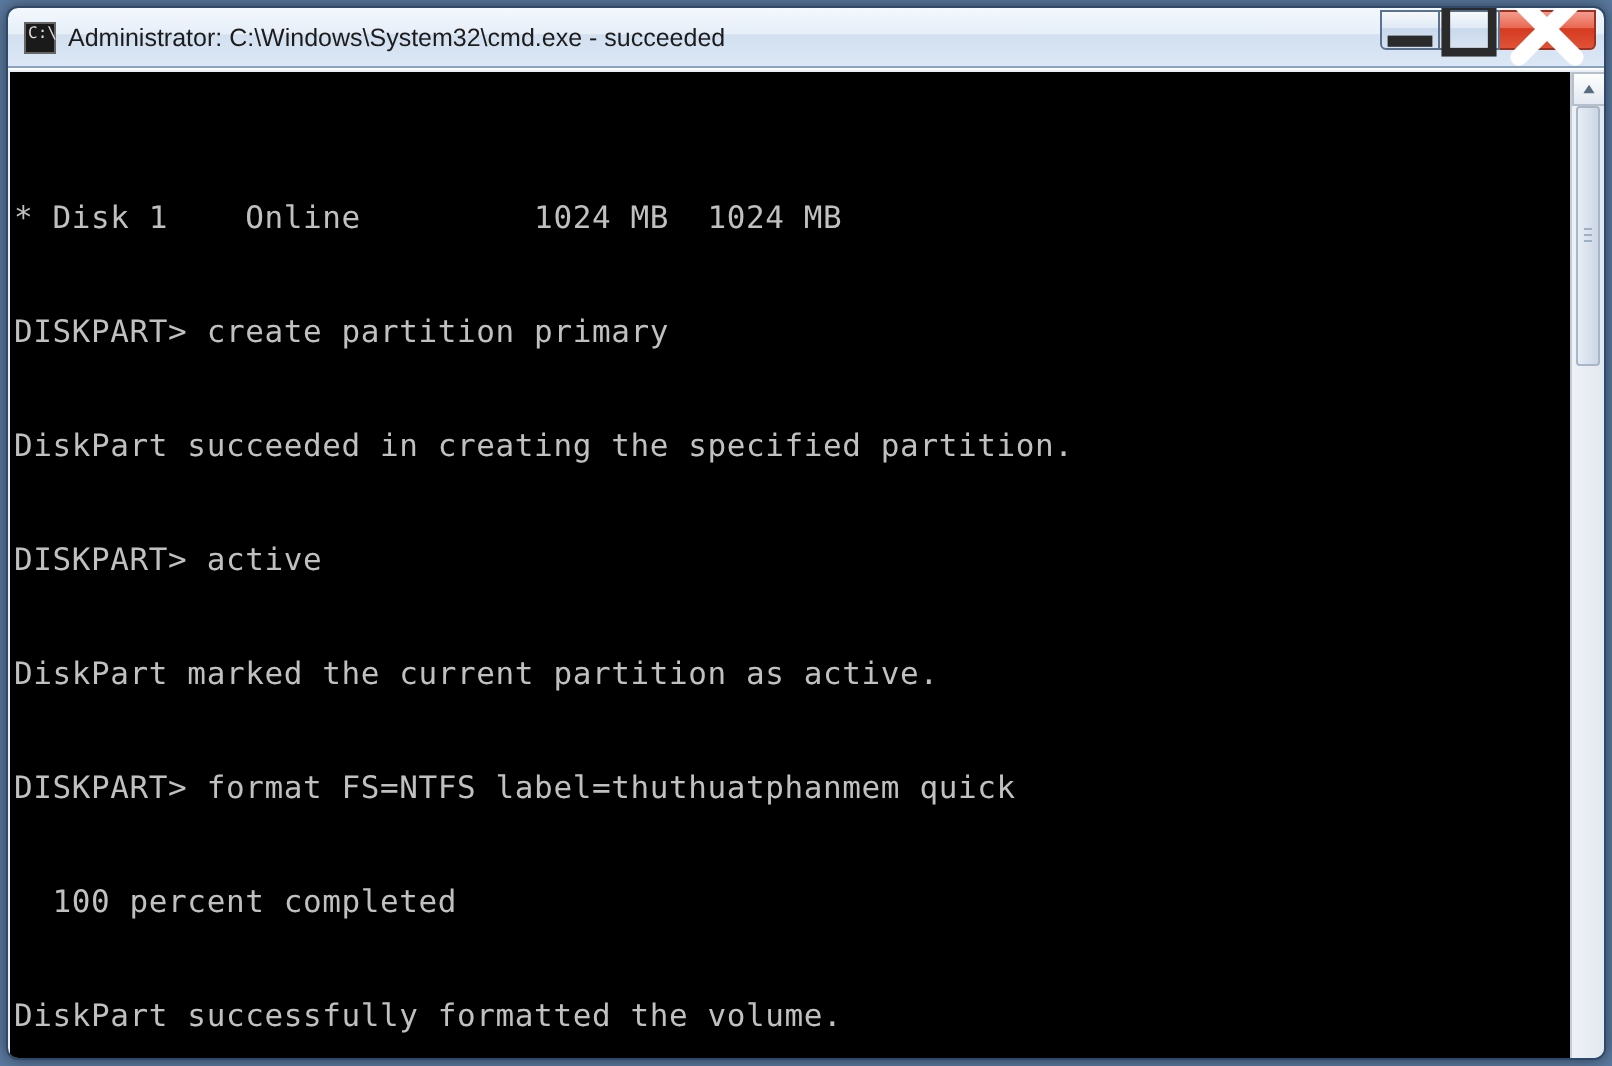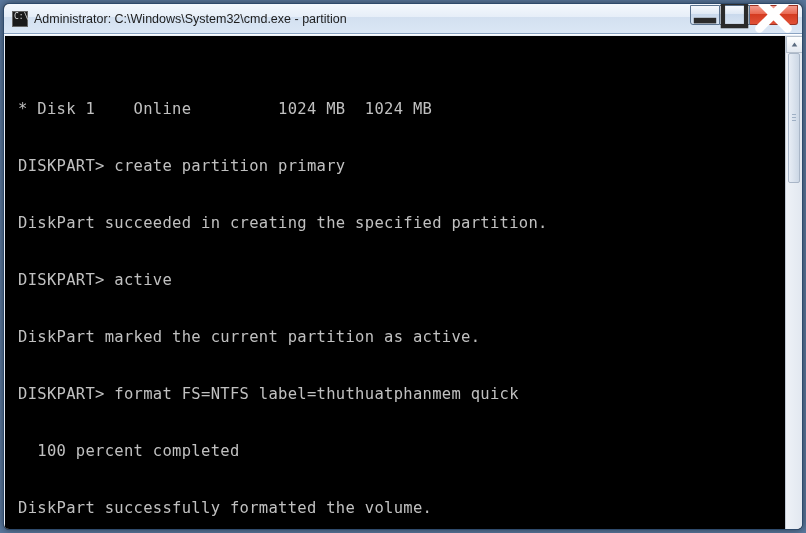--- a/index.html
+++ b/index.html
@@ -55,21 +55,21 @@
     flex: 1 1 auto; margin: 1px 0 0 1px; position: relative;
     display: flex; flex-direction: column;
   }
   .console {
     flex: 1 1 auto; background: #000; color: #c0c0c0;
     font-family: "Consolas", "Lucida Console", monospace;
     font-size: 15.5px; line-height: 28.5px; letter-spacing: 0.3px;
     padding: 2px 4px 2px 2px; white-space: pre; overflow: hidden;
     position: relative;
   }
-  .console .line { height: 28.5px; margin-left: 11px; }
+  .console .line { height: 28.5px; }
   
   .vscroll {
     width: 17px; flex: 0 0 17px;
     background: linear-gradient(to right, #eef2f7, #e2e8f0);
     border-left: 1px solid #c3cbd6;
     display: flex; flex-direction: column;
   }
   .sb-track { flex: 1 1 auto; position: relative; }
   .sb-btn {
     width: 17px; height: 17px;
@@ -87,21 +87,21 @@
     background: repeating-linear-gradient(to bottom, #9fb0c5 0 1px, transparent 1px 3px);
   }
 </style>
 </head>
 <body>
 
 <div class="window">
 
   <div class="titlebar">
     <div class="title-icon"></div>
-    <div class="title-text">Administrator: C:\Windows\System32\cmd.exe - partition</div>
+    <div class="title-text">Administrator: C:\Windows\System32\cmd.exe - succeeded</div>
     <div class="window-controls">
       <div class="win-btn">
         <svg viewBox="0 0 10 10">
             <rect x="1" y="6" width="8" height="2" fill="#2b2b2b"></rect>
           </svg>
       </div>
       <div class="win-btn">
         <svg viewBox="0 0 10 10">
             <rect x="1" y="1" width="8" height="8" fill="none" stroke="#2b2b2b" stroke-width="1.5"></rect>
           </svg>

